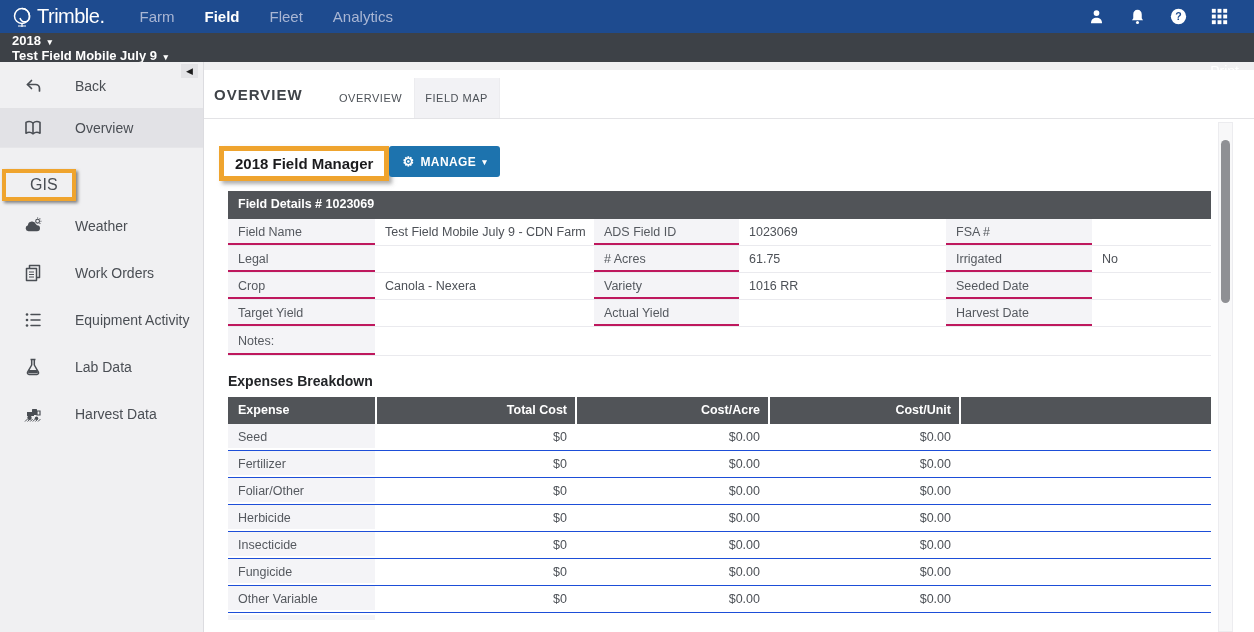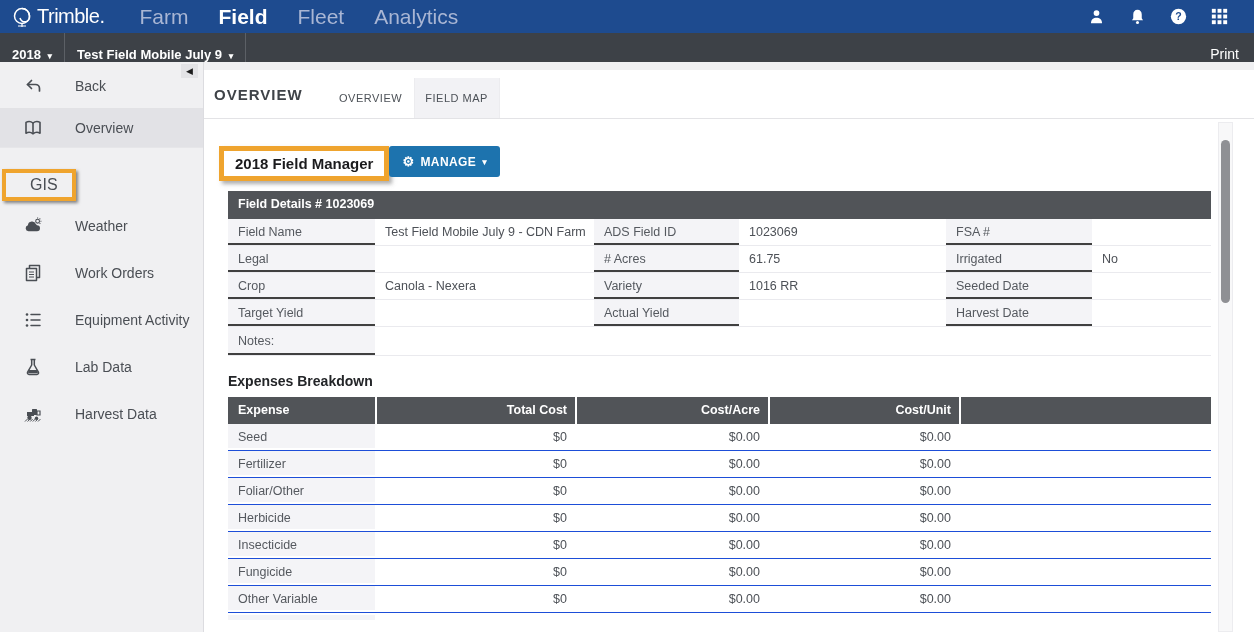--- a/index.html
+++ b/index.html
@@ -4,28 +4,28 @@
 <style>
   * { box-sizing: border-box; margin: 0; padding: 0; }
   html,body { width:1254px; height:632px; overflow:hidden;
     font-family:"Liberation Sans", sans-serif; background:#fff; }
 
   
   .navbar { height:33px; background:#1e4b8f; display:flex; align-items:center; padding:0 12px; }
   .logo { display:flex; align-items:center; color:#fff; font-weight:normal; font-size:20px;
           letter-spacing:-0.5px; margin-right:20px; }
   .logo svg { margin-right:3px; }
-  .nav-item { color:#a9b6d4; font-size:21px; padding:0 15px; cursor:pointer; }
+  .nav-item { color:#a9b6d4; font-size:15px; padding:0 15px; cursor:pointer; }
   .nav-item.active { color:#fff; font-weight:bold; }
   .nav-right { margin-left:auto; display:flex; align-items:center; gap:24px; padding-right:14px; }
   .nav-right .icn { width:17px; height:17px; display:block; }
 
   
-  .contextbar { height:29px; background:#3d4147; display:flex; align-items:flex-end;
-                color:#fff; font-size:13px; }
+  .contextbar { height:29px; background:#3d4147; display:flex; align-items:flex-start;
+                color:#fff; font-size:13px;flex-direction:column; }
   .ctx-dd { padding:0 12px; font-weight:bold; white-space:nowrap; cursor:pointer; }
   .ctx-dd .caret { font-size:9px; margin-left:3px; }
   .ctx-sep { width:1px; height:29px; background:#5c6066; }
   .print { margin-left:auto; padding-right:15px; font-size:14px; cursor:pointer; }
 
   
   .workspace { display:flex; height:570px; background:#f0f0f2; }
 
   
   .sidebar { width:204px; flex-shrink:0; position:relative; background:#f0f0f2;
@@ -63,21 +63,21 @@
                 padding:8px 13px; display:flex; align-items:center; gap:6px; cursor:pointer; }
   .manage-btn .gear { font-size:13px; } .manage-btn .caret { font-size:9px; }
 
   
   .fd-table { width:983px; margin-top:5px; font-size:12.5px; }
   .t-head { background:#515458; color:#fff; font-weight:bold; height:28px;
             line-height:27px; padding-left:10px; }
   .fd-row { display:flex; height:27px; line-height:27px; border-bottom:1px solid #eaeaee; }
   .fd-row.notes { height:29px; line-height:29px; }
   .cell { padding-left:10px; overflow:hidden; white-space:nowrap; }
-  .lab { background:#f4f4f7; color:#55595f; border-bottom:2px solid #404040; }
+  .lab { background:#f4f4f7; color:#55595f; border-bottom:2px solid #be185d; }
   .val { color:#4d5157; }
   .c1{width:147px}.c2{width:219px}.c3{width:145px}.c4{width:207px}.c5{width:146px}.c6{width:119px}
   .cnotes{width:836px}
 
   
   .exp-heading { font-weight:bold; font-size:14px; color:#232528; margin:17px 0 8px; }
   .exp-table { width:983px; font-size:12.5px; }
   .exp-head { display:flex; height:27px; line-height:27px; }
   .exp-head .hc { background:#515458; color:#fff; font-weight:bold; }
   .exp-head .hc + .hc { border-left:2px solid #fff; }

